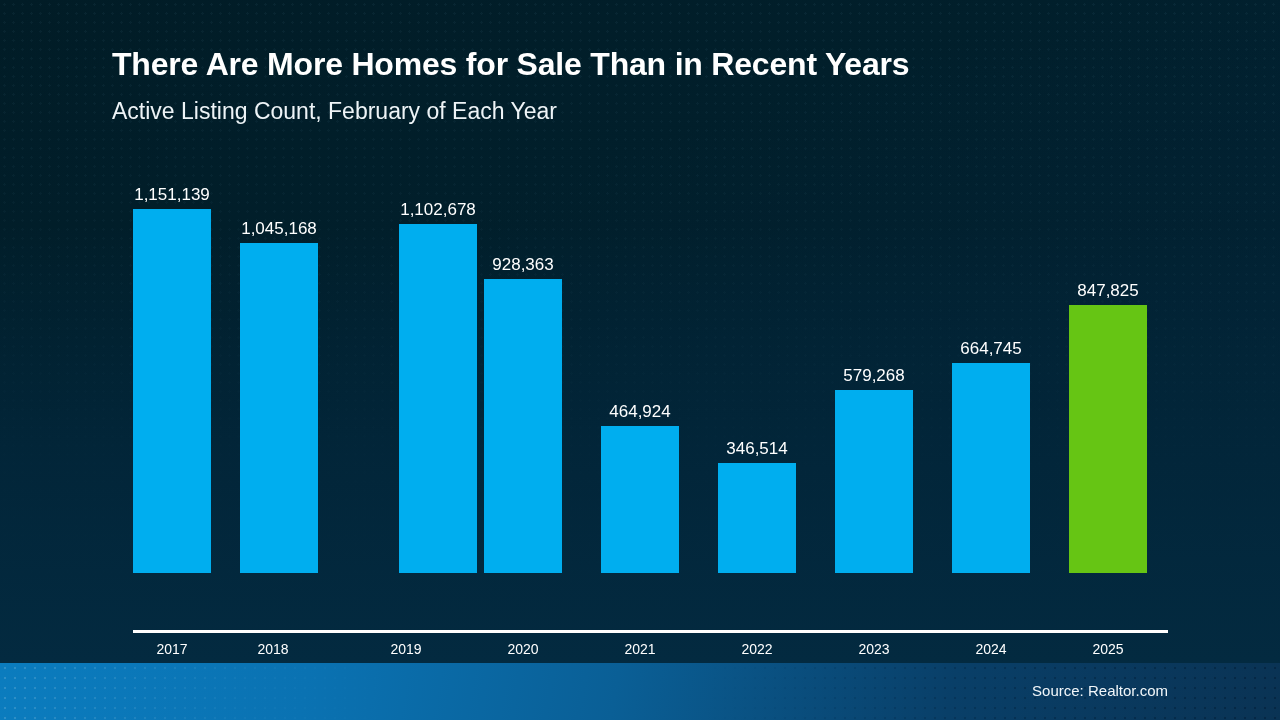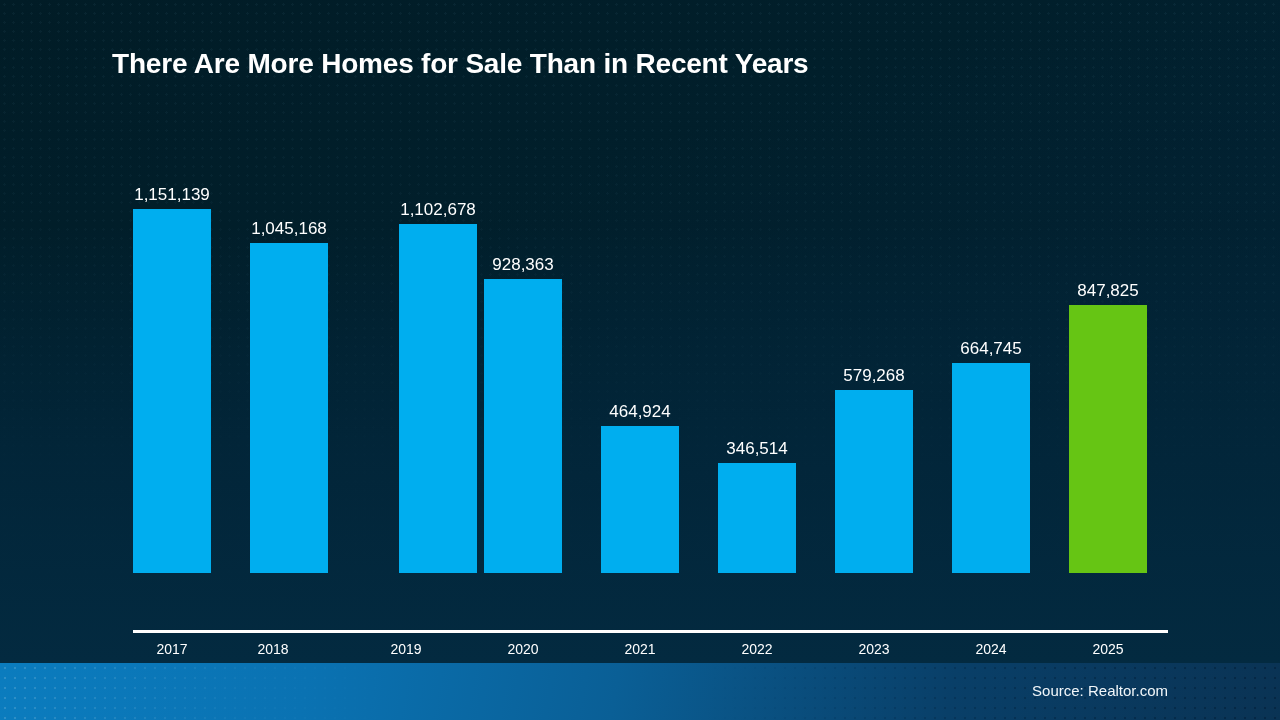--- a/index.html
+++ b/index.html
@@ -43,21 +43,21 @@
   }
 
   
   #header {
     position: absolute;
     left: 112px;
     top: 44px;
     width: 1070px;
   }
   #chart-title {
-    font-size: 28px;
+    font-size: 32px;
     font-weight: bold;
     color: #ffffff;
     letter-spacing: -0.2px;
     line-height: 40px;
     white-space: nowrap;
   }
   #chart-subtitle {
     margin-top: 13px;
     font-size: 23px;
     font-weight: normal;
@@ -154,29 +154,30 @@
 </head>
 <body>
 
 <div id="slide">
 
   <div id="dot-texture"></div>
   <div id="dot-texture-fade"></div>
 
   <div id="header">
     <div id="chart-title">There Are More Homes for Sale Than in Recent Years</div>
+    <div id="chart-subtitle">Active Listing Count, February of Each Year</div>
   </div>
 
   <div id="plot">
     <div id="bars-container">
         <div class="bar-group" style="left: 133px; height: 394px;">
           <div class="bar" style="height: 364px; width: 78px; background: rgb(0, 174, 239);"></div>
           <div class="bar-value" style="bottom: 368px;">1,151,139</div>
         </div>
-        <div class="bar-group" style="left: 250px; height: 360px;">
+        <div class="bar-group" style="left: 240px; height: 360px;">
           <div class="bar" style="height: 330px; width: 78px; background: rgb(0, 174, 239);"></div>
           <div class="bar-value" style="bottom: 334px;">1,045,168</div>
         </div>
         <div class="bar-group" style="left: 367px; height: 379px; margin-left: 32px;">
           <div class="bar" style="height: 349px; width: 78px; background: rgb(0, 174, 239);"></div>
           <div class="bar-value" style="bottom: 353px;">1,102,678</div>
         </div>
         <div class="bar-group" style="left: 484px; height: 324px;">
           <div class="bar" style="height: 294px; width: 78px; background: rgb(0, 174, 239);"></div>
           <div class="bar-value" style="bottom: 298px;">928,363</div>

